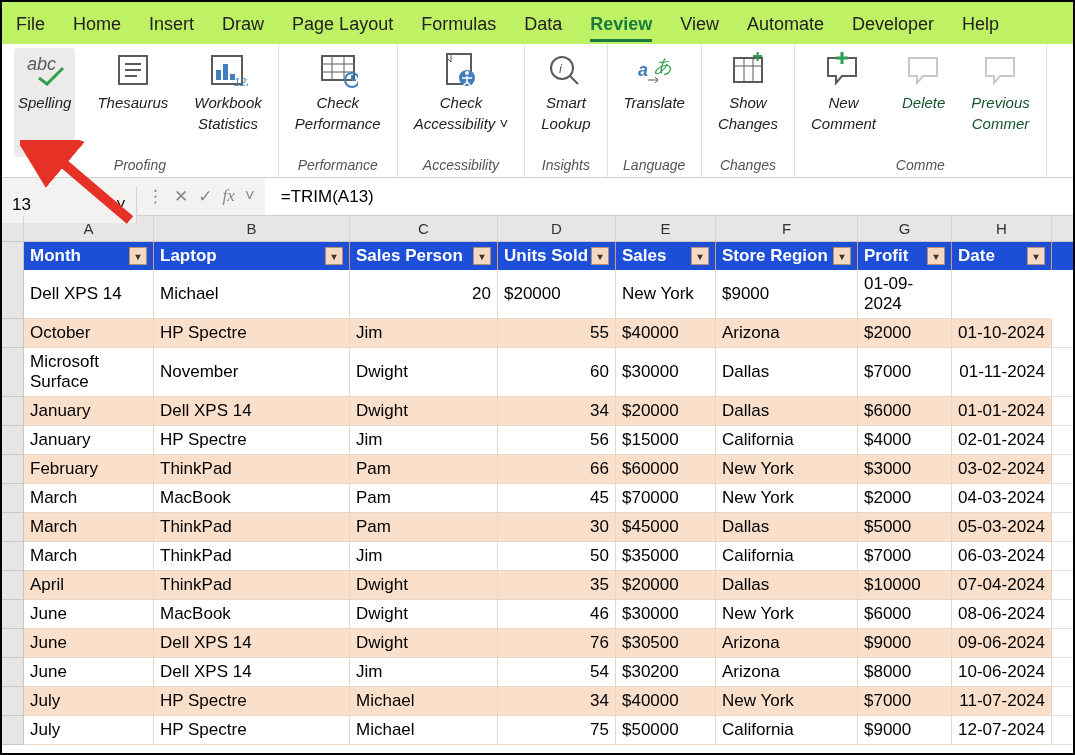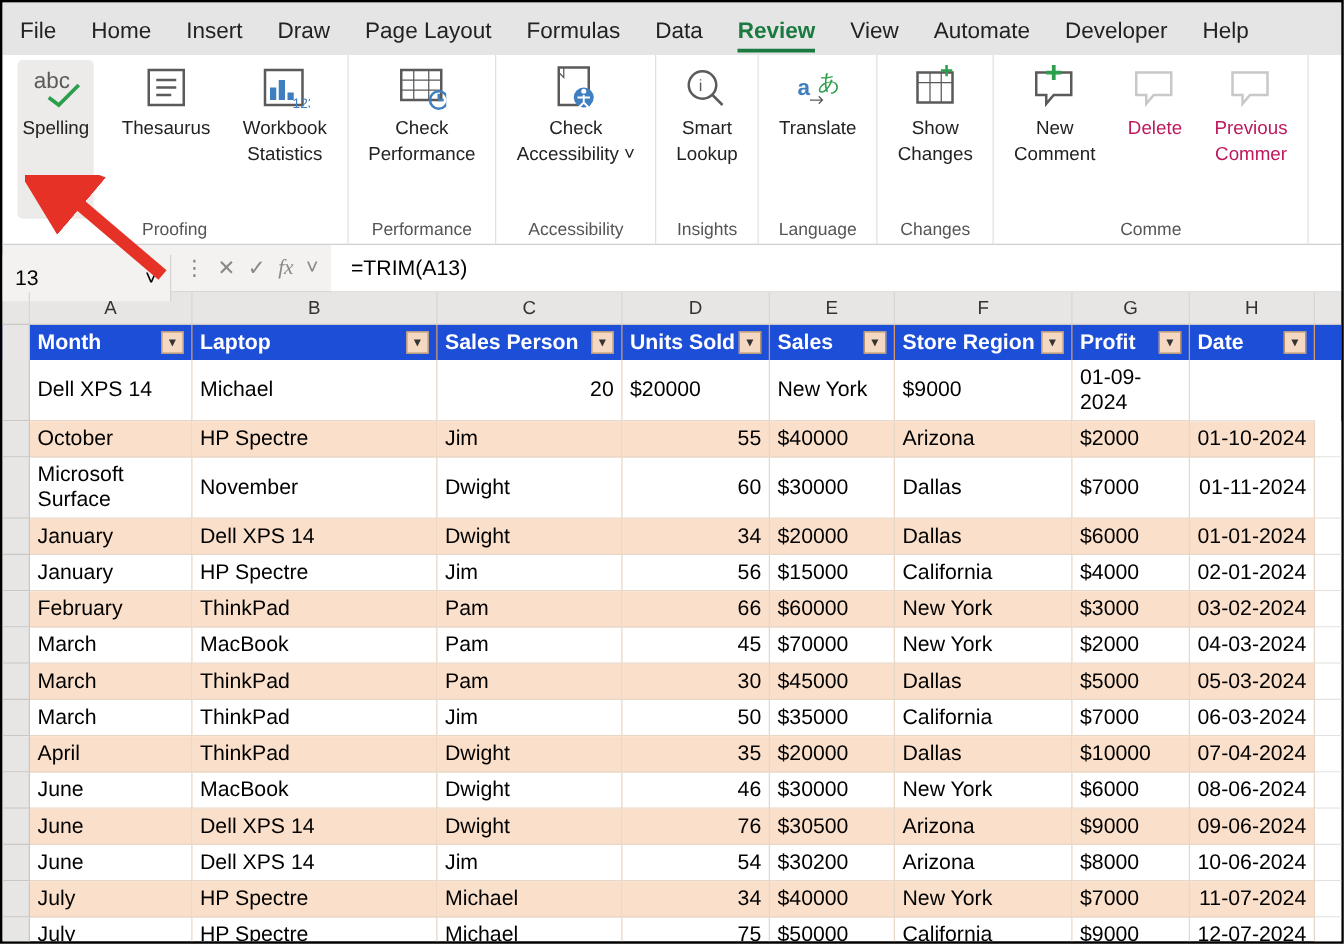--- a/index.html
+++ b/index.html
@@ -1,29 +1,29 @@
 <!DOCTYPE html>
 <html><head>
 <meta charset="utf-8">
 <style>
   * { box-sizing: border-box; margin: 0; padding: 0; font-family: "Segoe UI", Arial, sans-serif; }
   body { background: #fff; width: 1075px; height: 755px; overflow: hidden; border: 2px solid #000; }
 
   
-  .menubar { display: flex; gap: 28px; padding: 12px 14px 2px; background: #e5e5e5; font-size: 18px; color: #222; }
+  .menubar { display: flex; gap: 28px; padding: 12px 14px 2px; background: #bef264; font-size: 18px; color: #222; }
   .menubar .tab { cursor: pointer; }
   .menubar .tab.active { color: #1a7a3f; border-bottom: 3px solid #1a7a3f; padding-bottom: 4px; font-weight: 600; }
 
   
-  .ribbon { display: flex; background: #fff; border-bottom: 1px solid #d0cfce; height: 152px; }
+  .ribbon { display: flex; background: #fff; border-bottom: 1px solid #d0cfce; height: 134px; font-style: italic; }
   .group { display: flex; flex-direction: column; align-items: center; border-right: 1px solid #e3e1df; padding: 4px 12px 2px; }
   .group-inner { display: flex; gap: 18px; flex: 1; }
   .rbutton { display: flex; flex-direction: column; align-items: center; justify-content: flex-start; gap: 4px; cursor: pointer; font-size: 15px; color: #222; text-align: center; padding: 2px 4px; border-radius: 4px; line-height: 1.15; width: max-content; }
   .rbutton.sel { background: #ecebe9; }
-  .rbutton.dim { color: #be185d; }
+  .rbutton.dim { color: #14532d; }
   .ricon { width: 40px; height: 40px; display: flex; align-items: center; justify-content: center; }
   .group-label { font-size: 14px; color: #555; padding-bottom: 2px; }
 
   
   .arrow { position: absolute; left: 20px; top: 140px; pointer-events: none; }
 
   
   .formulabar { display: flex; align-items: center; background: #f4f2f0; border-bottom: 1px solid #cfcecc; height: 38px; font-size: 17px; }
   .namebox { width: 135px; padding: 0 10px; display: flex; justify-content: space-between; align-items: center; background: #f4f2f0; border-right: 1px solid #d5d4d2; height: 100%; margin-top: 16px; }
   .fx-icons { display: flex; gap: 10px; padding: 0 10px; color: #888; }

